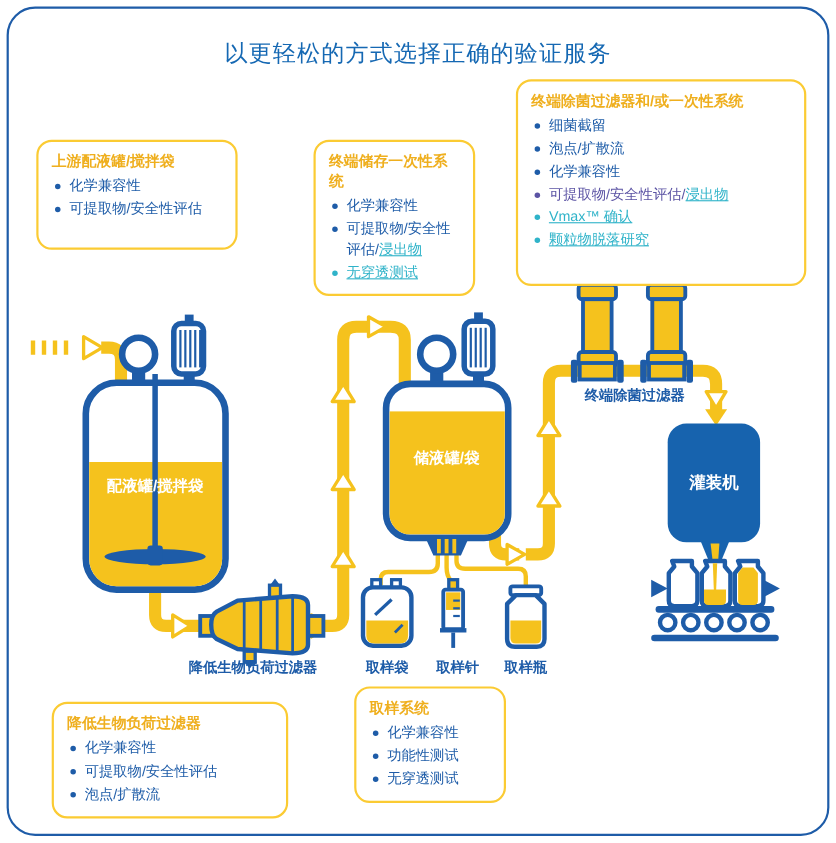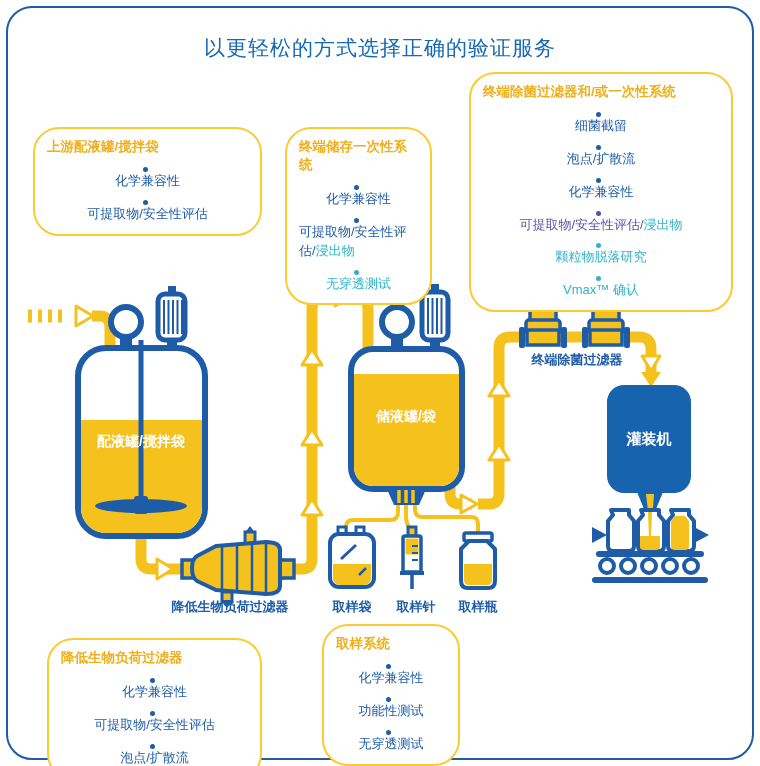--- a/index.html
+++ b/index.html
@@ -1,31 +1,31 @@
 <!DOCTYPE html>
 <html style="--blue: #1E5CA8; --title_blue: #1568B3; --yellow: #F5C21D; --box_border: #FBCB33; --header_yellow: #EFAF1E; --cyan: #2FB3C9; --purple: #5B53A4; --machine_blue: #1763AE;"><head>
 <meta charset="utf-8">
 <style>
   html,body{margin:0;padding:0;background:#fff;}
   body{width:760px;height:766px;font-family:"Liberation Sans","DejaVu Sans",sans-serif;}
   #stage{position:relative;width:760px;height:766px;overflow:hidden;background:#fff;}
   #frame{position:absolute;left:6px;top:6px;right:6px;bottom:6px;border:2px solid var(--blue,#1E5CA8);border-radius:26px;pointer-events:none;}
   #title{position:absolute;left:0;top:20px;width:100%;text-align:center;font-size:21px;font-weight:normal;color:var(--title_blue,#1568B3);letter-spacing:1px;}
-  .infobox{position:absolute;background:#fff;border:2px solid var(--box_border,#FBCB33);border-radius:26px;padding:9px 12px 8px 12px;box-sizing:border-box;}
+  .infobox{position:absolute;background:#fff;border:2px solid var(--box_border,#FBCB33);border-radius:14px;padding:9px 12px 8px 12px;box-sizing:border-box;}
   .infobox h3{margin:0 0 4px 0;font-size:13.5px;font-weight:bold;color:var(--header_yellow,#EFAF1E);}
-  .li{display:flex;align-items:center;font-size:13px;line-height:1.45;margin:2px 0;flex-direction:column;}
+  .li{display:flex;align-items:flex-start;font-size:13px;line-height:1.45;margin:2px 0;}
   .dot{flex:0 0 auto;width:5px;height:5px;border-radius:50%;margin:7px 8px 0 3px;}
   .dot.c-blue{background:var(--blue,#1E5CA8);}
   .dot.c-cyan{background:var(--cyan,#2FB3C9);}
   .dot.c-purple{background:var(--purple,#5B53A4);}
   .txt{flex:1 1 auto;}
   span.c-blue{color:var(--blue,#1E5CA8);}
-  span.c-cyan{color:var(--cyan,#2FB3C9);}
+  span.c-cyan{color:var(--cyan,#2FB3C9);text-decoration:underline;}
   span.c-purple{color:var(--purple,#5B53A4);}
-  #box-upstream{left:33px;top:127px;width:229px;min-height:100px;}
+  #box-upstream{left:33px;top:127px;width:183px;min-height:100px;}
   #box-storage{left:285px;top:127px;width:147px;min-height:122px;}
   #box-finalfilter{left:469px;top:72px;width:264px;min-height:188px;}
   #box-bioburden{left:47px;top:638px;width:215px;min-height:102px;}
   #box-sampling{left:322px;top:624px;width:138px;min-height:97px;}
   #legend{position:absolute;left:538px;top:633px;width:210px;}
   #legend .l1{font-size:13.5px;font-weight:bold;color:var(--blue,#1E5CA8);margin-bottom:4px;}
   #legend .l2{font-size:12.5px;font-weight:bold;color:var(--cyan,#2FB3C9);}
   svg{position:absolute;left:0;top:0;}
   .dlabel{fill:var(--blue,#1E5CA8);font-weight:bold;font-size:13px;font-family:"Liberation Sans",sans-serif;}
   .wlabel{fill:#fff;font-weight:bold;font-size:14px;font-family:"Liberation Sans",sans-serif;}
@@ -268,25 +268,25 @@
         <div class="li">
           <span class="dot c-blue"></span>
           <span class="txt"><span class="c-blue">化学兼容性</span></span>
         </div>
         <div class="li">
           <span class="dot c-purple"></span>
           <span class="txt"><span class="c-purple">可提取物/安全性评估/</span><span class="c-cyan">浸出物</span></span>
         </div>
         <div class="li">
           <span class="dot c-cyan"></span>
+          <span class="txt"><span class="c-cyan">Vmax™ 确认</span></span>
+        </div>
+        <div class="li">
+          <span class="dot c-cyan"></span>
           <span class="txt"><span class="c-cyan">颗粒物脱落研究</span></span>
-        </div>
-        <div class="li">
-          <span class="dot c-cyan"></span>
-          <span class="txt"><span class="c-cyan">Vmax™ 确认</span></span>
         </div>
       </div>
   </div>
 
   <div class="infobox" id="box-bioburden">
     <h3>降低生物负荷过滤器</h3>
     <div>
         <div class="li">
           <span class="dot c-blue"></span>
           <span class="txt"><span class="c-blue">化学兼容性</span></span>

